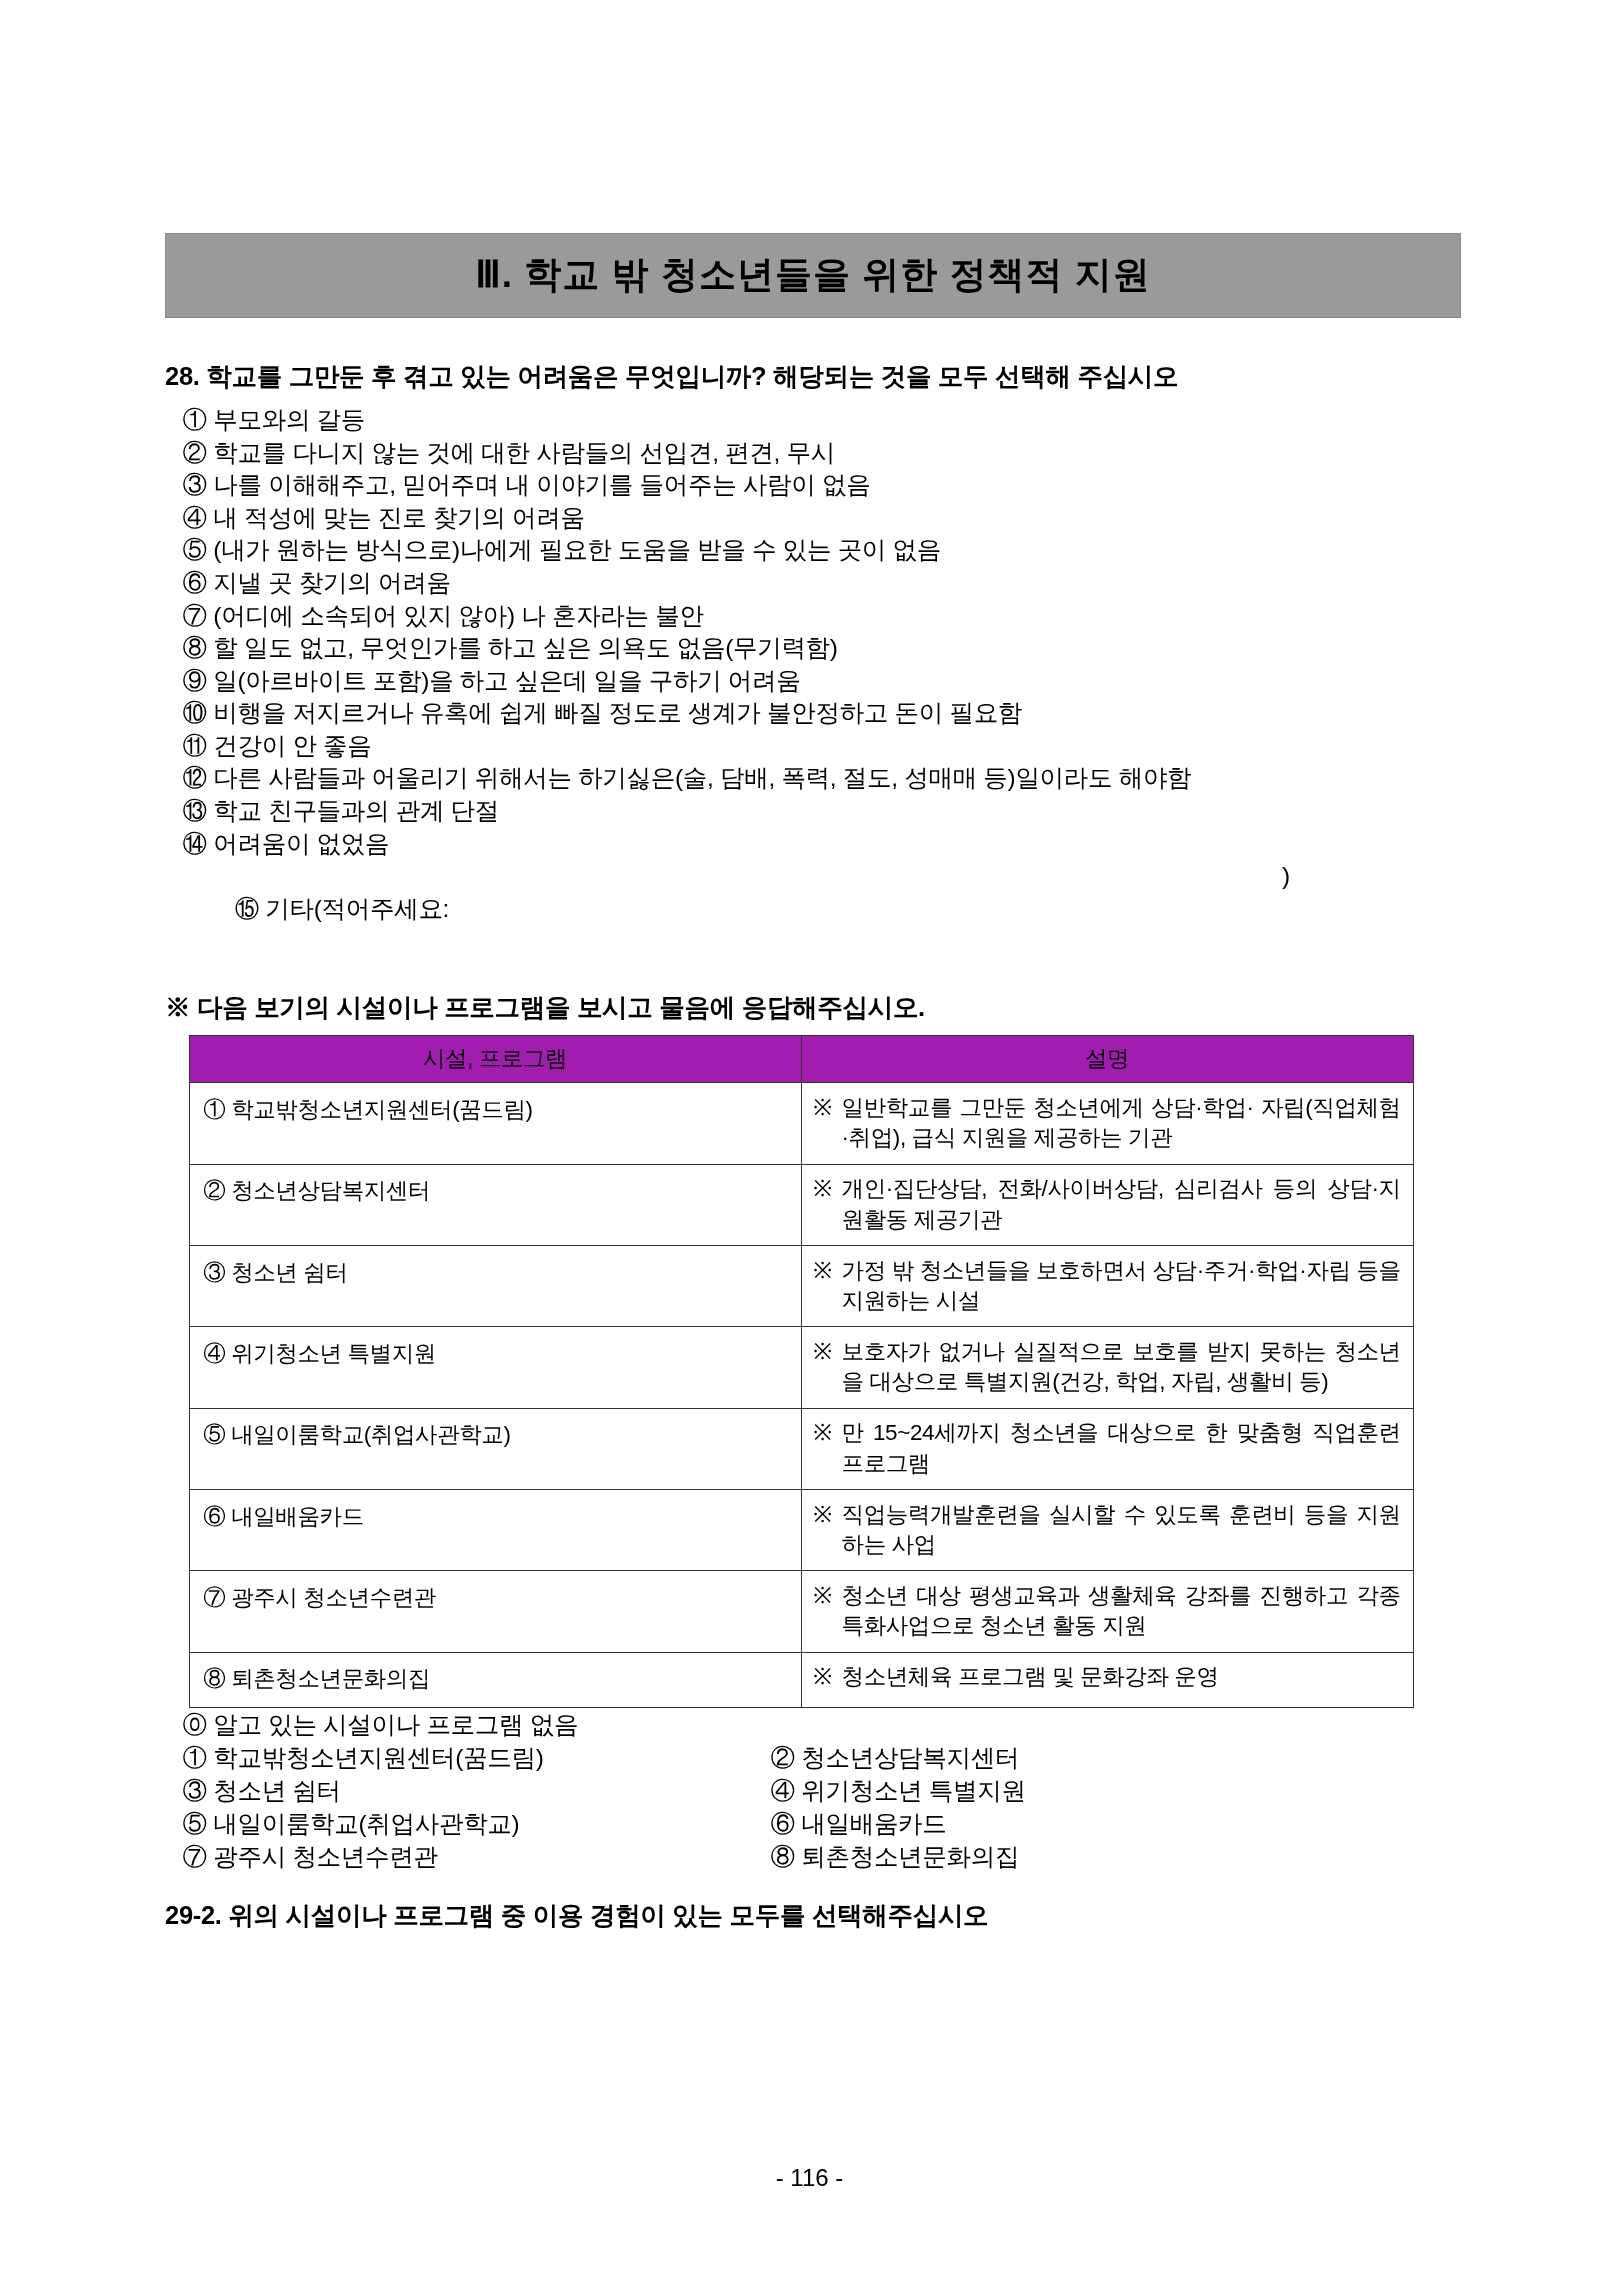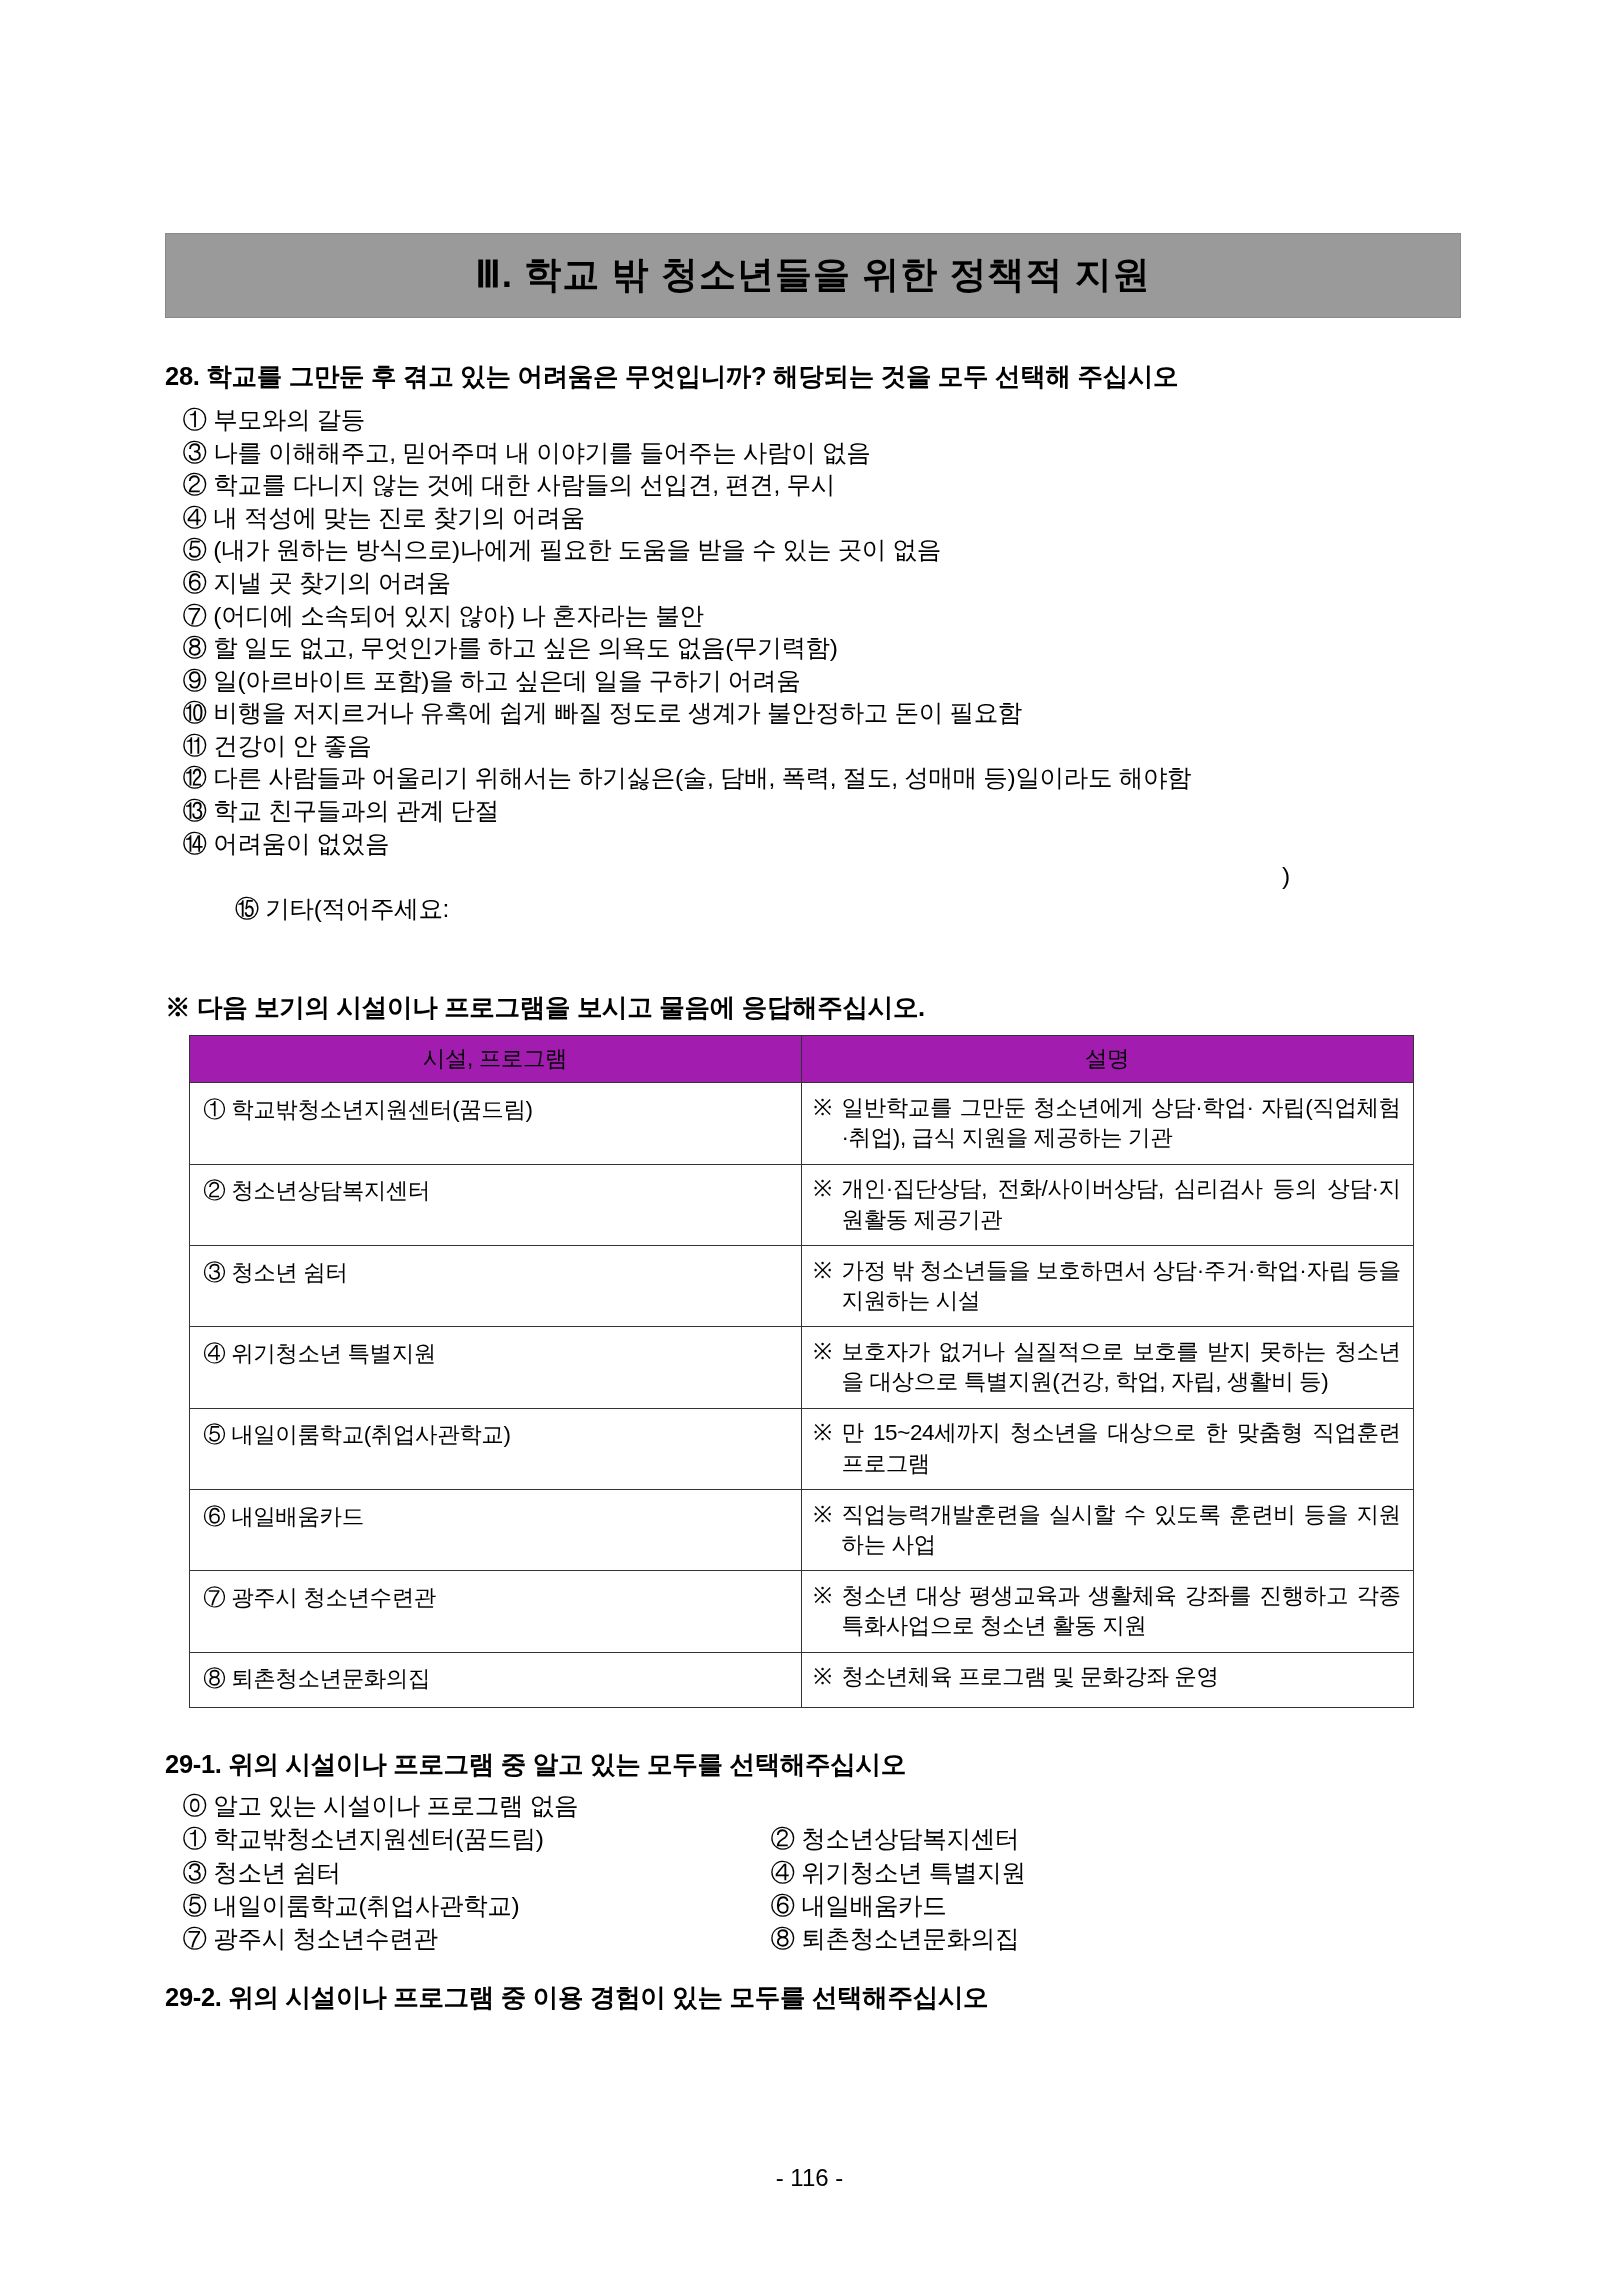--- a/index.html
+++ b/index.html
@@ -160,22 +160,22 @@
 
 <div class="page">
   <div class="content">
 
     <div class="section-banner">Ⅲ. 학교 밖 청소년들을 위한 정책적 지원</div>
 
     <div class="q-title">28. 학교를 그만둔 후 겪고 있는 어려움은 무엇입니까? 해당되는 것을 모두 선택해 주십시오</div>
 
     <ul class="opt-list">
       <li>① 부모와의 갈등</li>
+      <li>② 학교를 다니지 않는 것에 대한 사람들의 선입견, 편견, 무시</li>
       <li>③ 나를 이해해주고, 믿어주며 내 이야기를 들어주는 사람이 없음</li>
-      <li>② 학교를 다니지 않는 것에 대한 사람들의 선입견, 편견, 무시</li>
       <li>④ 내 적성에 맞는 진로 찾기의 어려움</li>
       <li>⑤ (내가 원하는 방식으로)나에게 필요한 도움을 받을 수 있는 곳이 없음</li>
       <li>⑥ 지낼 곳 찾기의 어려움</li>
       <li>⑦ (어디에 소속되어 있지 않아) 나 혼자라는 불안</li>
       <li>⑧ 할 일도 없고, 무엇인가를 하고 싶은 의욕도 없음(무기력함)</li>
       <li>⑨ 일(아르바이트 포함)을 하고 싶은데 일을 구하기 어려움</li>
       <li>⑩ 비행을 저지르거나 유혹에 쉽게 빠질 정도로 생계가 불안정하고 돈이 필요함</li>
       <li>⑪ 건강이 안 좋음</li>
       <li>⑫ 다른 사람들과 어울리기 위해서는 하기싫은(술, 담배, 폭력, 절도, 성매매 등)일이라도 해야함</li>
       <li>⑬ 학교 친구들과의 관계 단절</li>
@@ -264,21 +264,20 @@
           <td class="desc">
             <div class="desc-inner">
               <span class="desc-mark">※</span>
               <span class="desc-text">청소년체육 프로그램 및 문화강좌 운영</span>
             </div>
           </td>
         </tr>
       </tbody>
     </table>
 
-    <div class="q-sub">29-1. 위의 시설이나 프로그램 중 알고 있는 모두를 선택해주십시오</div>
     <div class="choice-single">⓪ 알고 있는 시설이나 프로그램 없음</div>
     <div class="choice-grid">
       <div>① 학교밖청소년지원센터(꿈드림)</div>
       <div>② 청소년상담복지센터</div>
       <div>③ 청소년 쉼터</div>
       <div>④ 위기청소년 특별지원</div>
       <div>⑤ 내일이룸학교(취업사관학교)</div>
       <div>⑥ 내일배움카드</div>
       <div>⑦ 광주시 청소년수련관</div>
       <div>⑧ 퇴촌청소년문화의집</div>

